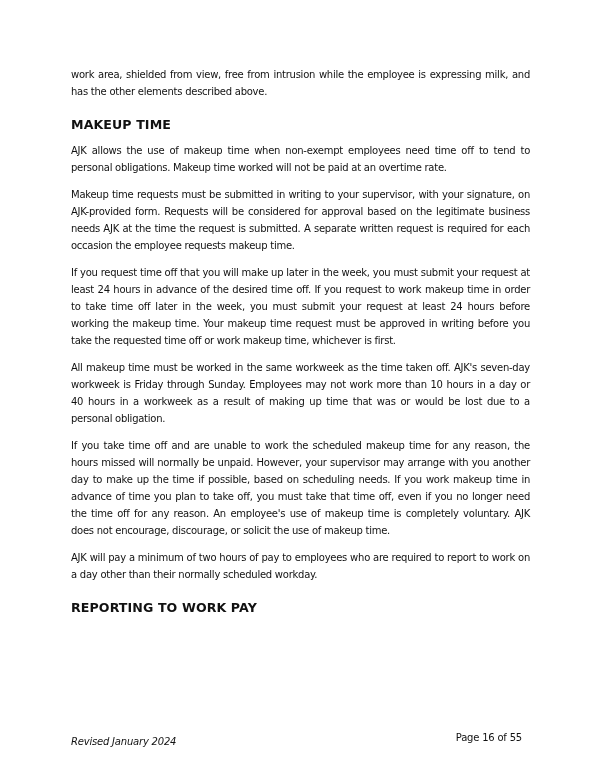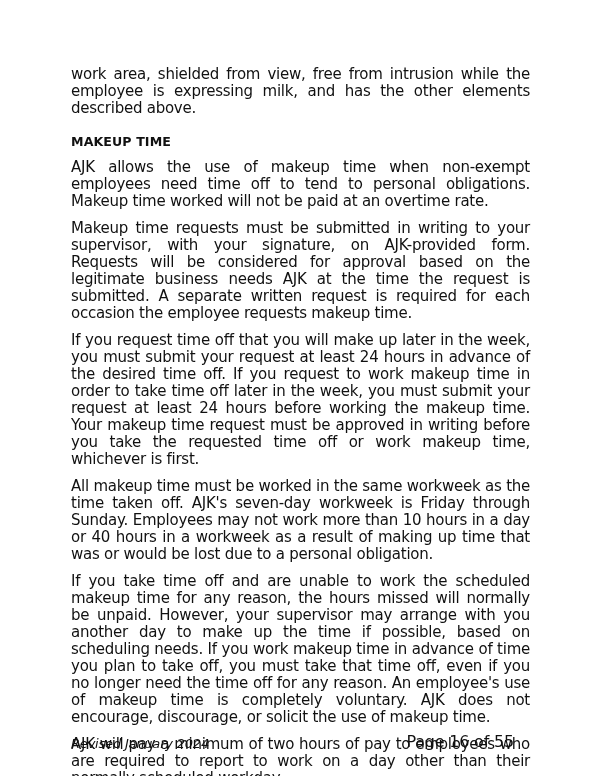--- a/index.html
+++ b/index.html
@@ -7,46 +7,46 @@
     .page {
       position: absolute; left: 0; top: 0; width: 600px; height: 776px;
       background: #ffffff; color: #111111;
       font-family: "DejaVu Sans", sans-serif;
     }
     .content {
       position: absolute; left: 71px; top: 66px; width: 459px;
     }
     p {
       margin: 0 0 10px 0;
-      font-size: 15px;
+      font-size: 10px;
       line-height: 17px;
       text-align: justify;
       letter-spacing: -0.25px;
       word-spacing: 0px;
     }
     h2 {
       margin: 16px 0 9px 0;
       font-size: 12.6px;
       line-height: 17px;
       font-weight: bold;
       letter-spacing: 0.1px;
       font-family: "DejaVu Sans", sans-serif;
     }
     .footer {
       position: absolute; left: 71px; top: 732px; width: 459px; height: 20px;
     }
     .footer-left {
       position: absolute; left: 0; top: 4px;
       font-family: "DejaVu Sans", sans-serif; font-style: italic;
-      font-size: 13px; letter-spacing: -0.2px;
+      font-size: 10px; letter-spacing: -0.2px;
     }
     .footer-right {
-      position: absolute; right: 16px; top: 0;
+      position: absolute; right: 8px; top: 0;
       font-family: "DejaVu Sans", sans-serif;
-      font-size: 16px; letter-spacing: -0.2px;
+      font-size: 10px; letter-spacing: -0.2px;
     }
   </style>
 </head>
 <body>
 
 <div class="page">
   <div class="content">
     <p>work area, shielded from view, free from intrusion while the employee is expressing milk, and has the other elements described above.</p>
     <h2>MAKEUP TIME</h2>
     <p>AJK allows the use of makeup time when non-exempt employees need time off to tend to personal obligations.  Makeup time worked will not be paid at an overtime rate.</p>

